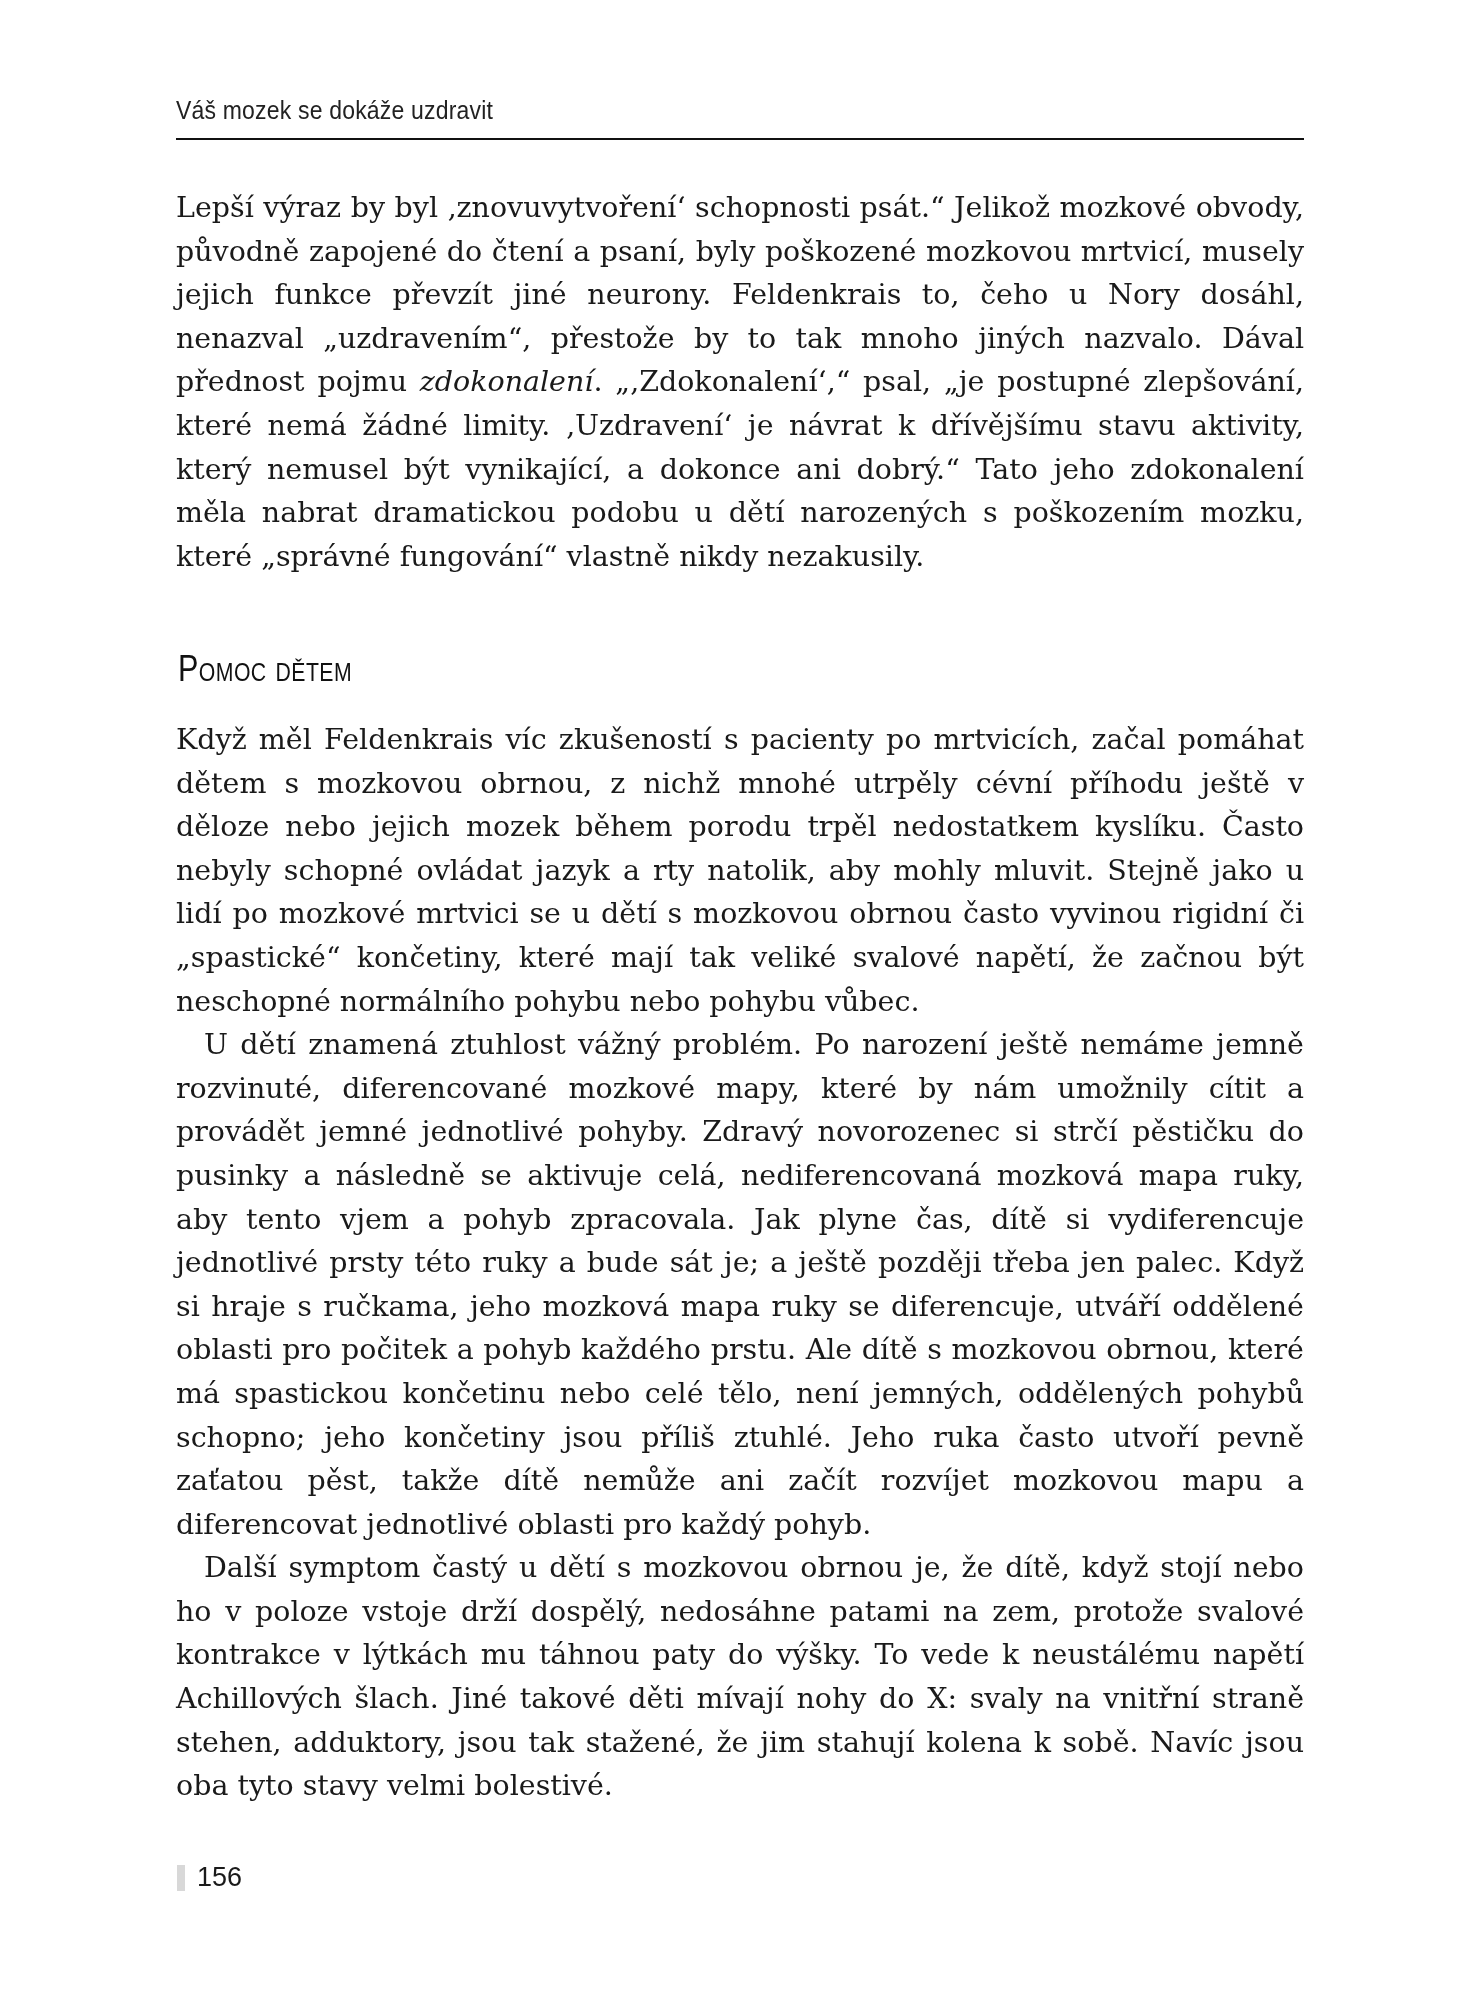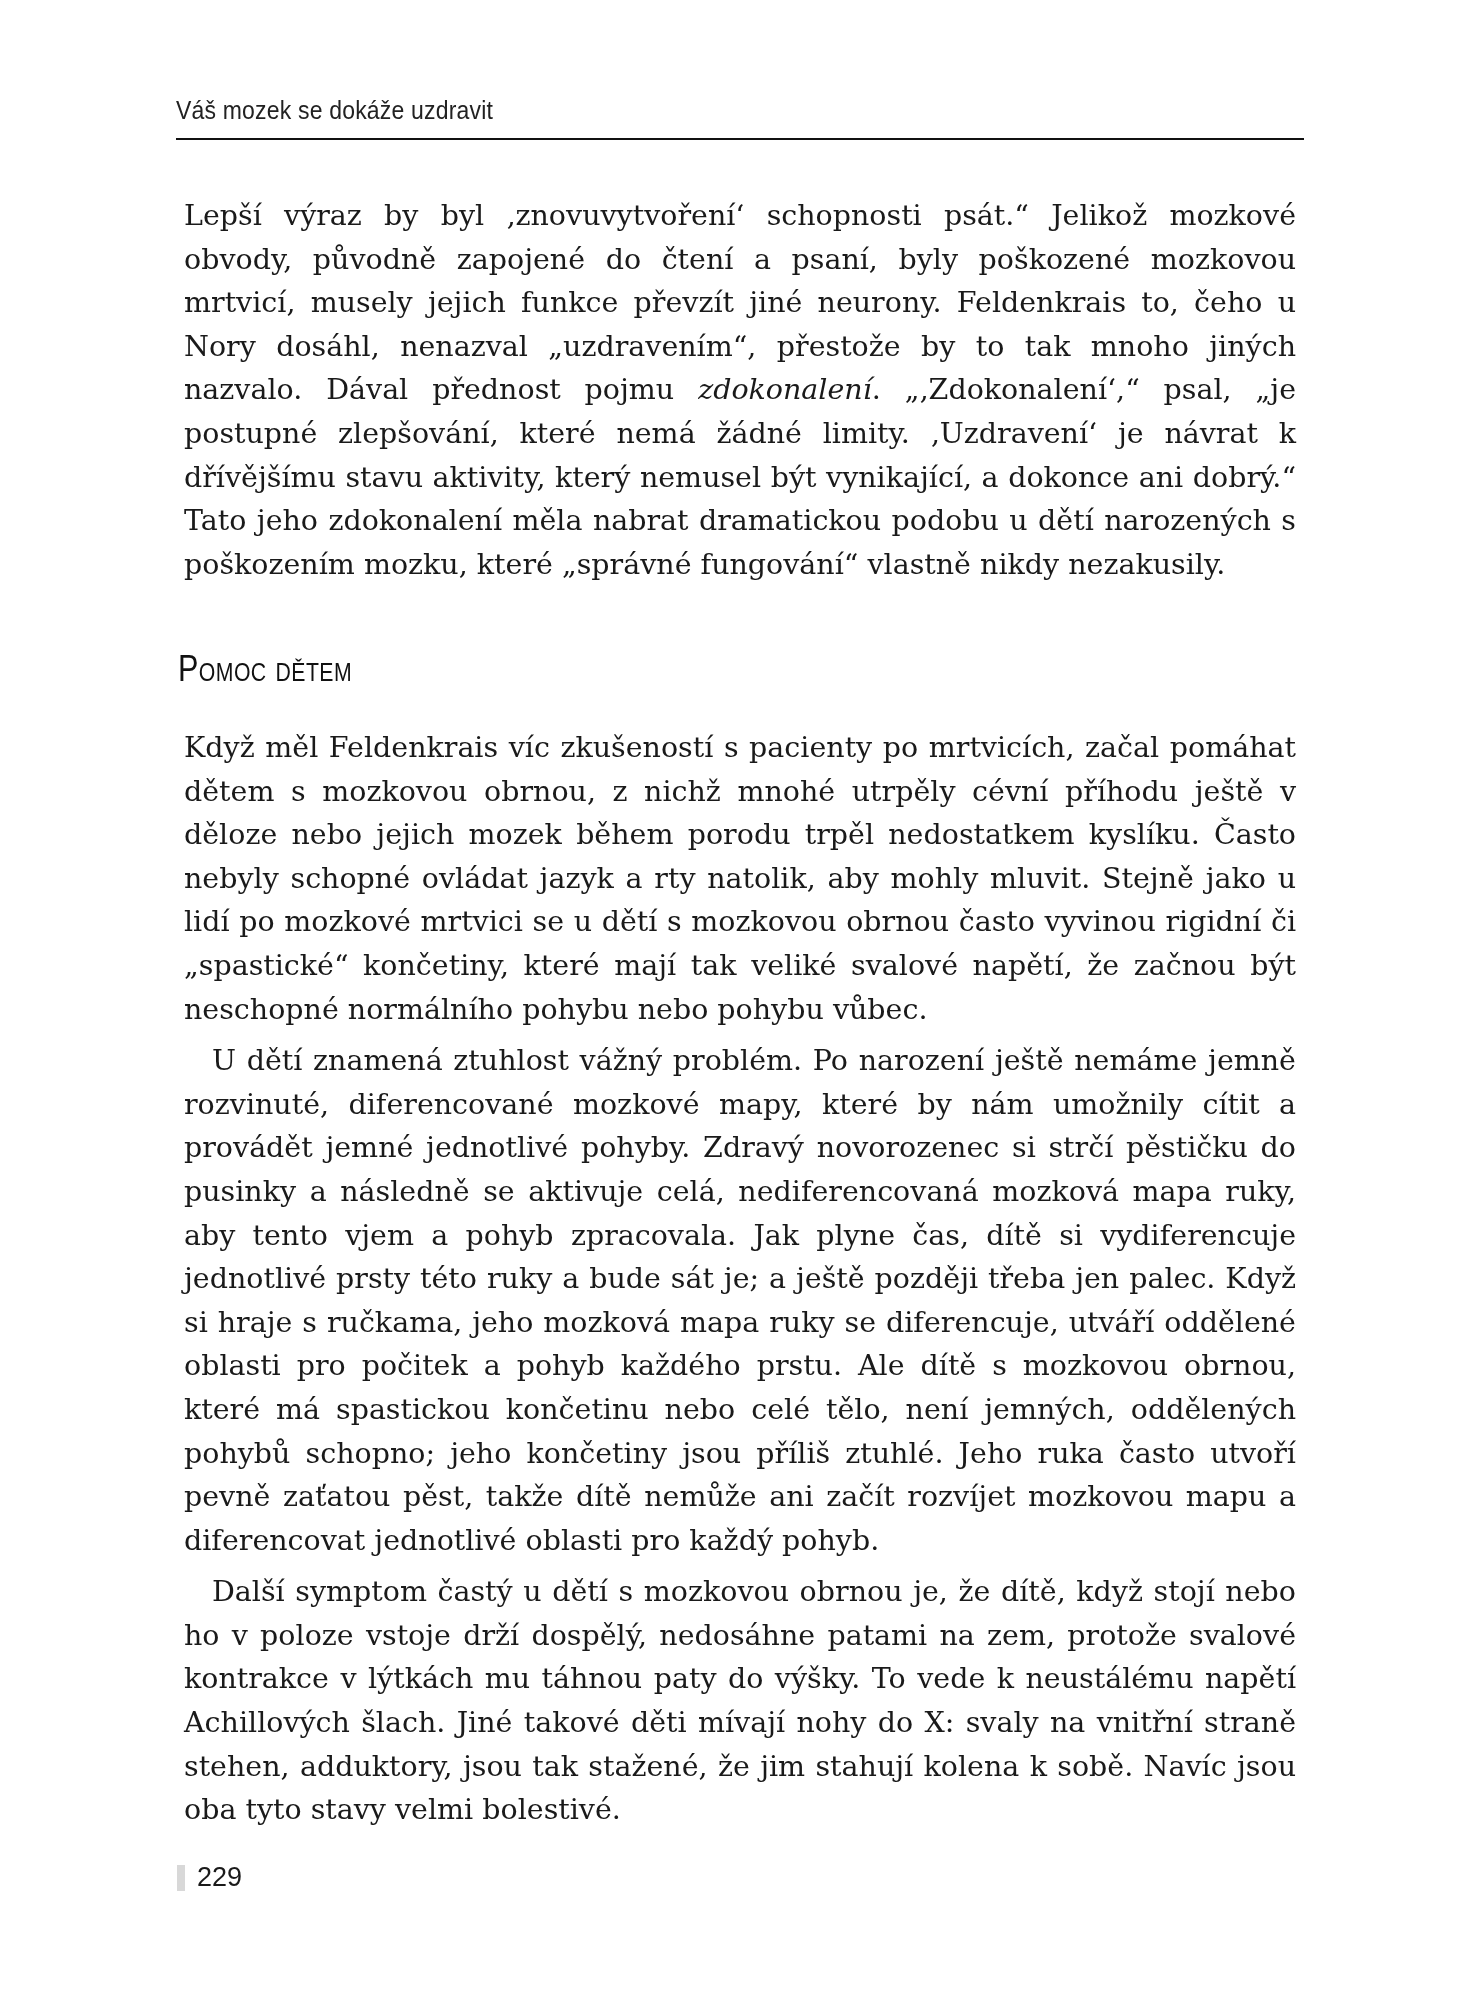--- a/index.html
+++ b/index.html
@@ -43,21 +43,21 @@
       left: 176px;
       top: 186px;
       width: 1128px;
       font-family: "DejaVu Serif", "Liberation Serif", serif;
       font-size: 28.5px;
       line-height: 43.6px;
       text-align: justify;
       hyphens: manual;
     }
     .body-text p {
-      margin: 8px;
+      margin: 0;
       transform-origin: left top;
     }
     .para-first { text-indent: 0; }
     .para-indent { text-indent: 28px; }
     .section-heading {
       position: absolute;
       left: 178px;
       top: 648px;
       font-family: "Liberation Sans", "DejaVu Sans", sans-serif;
       font-size: 36px;
@@ -107,14 +107,14 @@
 <h2 class="section-heading">Pomoc dětem</h2>
 
 <section class="body-text section-two">
   <p class="para-first">Když měl Feldenkrais víc zkušeností s pacienty po mrtvicích, začal pomáhat dětem s mozkovou obrnou, z nichž mnohé utrpěly cévní příhodu ještě v děloze nebo jejich mozek během porodu trpěl nedostatkem kyslíku. Často nebyly schopné ovládat jazyk a rty natolik, aby mohly mluvit. Stejně jako u lidí po mozkové mrtvici se u dětí s mozkovou obrnou často vyvinou rigidní či „spastické“ končetiny, které mají tak veliké svalové napětí, že začnou být neschopné normálního pohybu nebo pohybu vůbec.</p>
   <p class="para-indent">U dětí znamená ztuhlost vážný problém. Po narození ještě nemáme jemně rozvinuté, diferencované mozkové mapy, které by nám umožnily cítit a provádět jemné jednotlivé pohyby. Zdravý novorozenec si strčí pěstičku do pusinky a následně se aktivuje celá, nediferencovaná mozková mapa ruky, aby tento vjem a pohyb zpracovala. Jak plyne čas, dítě si vydiferencuje jednotlivé prsty této ruky a bude sát je; a ještě později třeba jen palec. Když si hraje s ručkama, jeho mozková mapa ruky se diferencuje, utváří oddělené oblasti pro počitek a pohyb každého prstu. Ale dítě s mozkovou obrnou, které má spastickou končetinu nebo celé tělo, není jemných, oddělených pohybů schopno; jeho končetiny jsou příliš ztuhlé. Jeho ruka často utvoří pevně zaťatou pěst, takže dítě nemůže ani začít rozvíjet mozkovou mapu a diferencovat jednotlivé oblasti pro každý pohyb.</p>
   <p class="para-indent">Další symptom častý u dětí s mozkovou obrnou je, že dítě, když stojí nebo ho v poloze vstoje drží dospělý, nedosáhne patami na zem, protože svalové kontrakce v lýtkách mu táhnou paty do výšky. To vede k neustálému napětí Achillových šlach. Jiné takové děti mívají nohy do X: svaly na vnitřní straně stehen, adduktory, jsou tak stažené, že jim stahují kolena k sobě. Navíc jsou oba tyto stavy velmi bolestivé.</p>
 </section>
 
 <footer class="page-number-wrap">
   <span class="page-marker"></span>
-  <span class="page-number">229</span>
+  <span class="page-number">156</span>
 </footer>
 
 </body></html>

